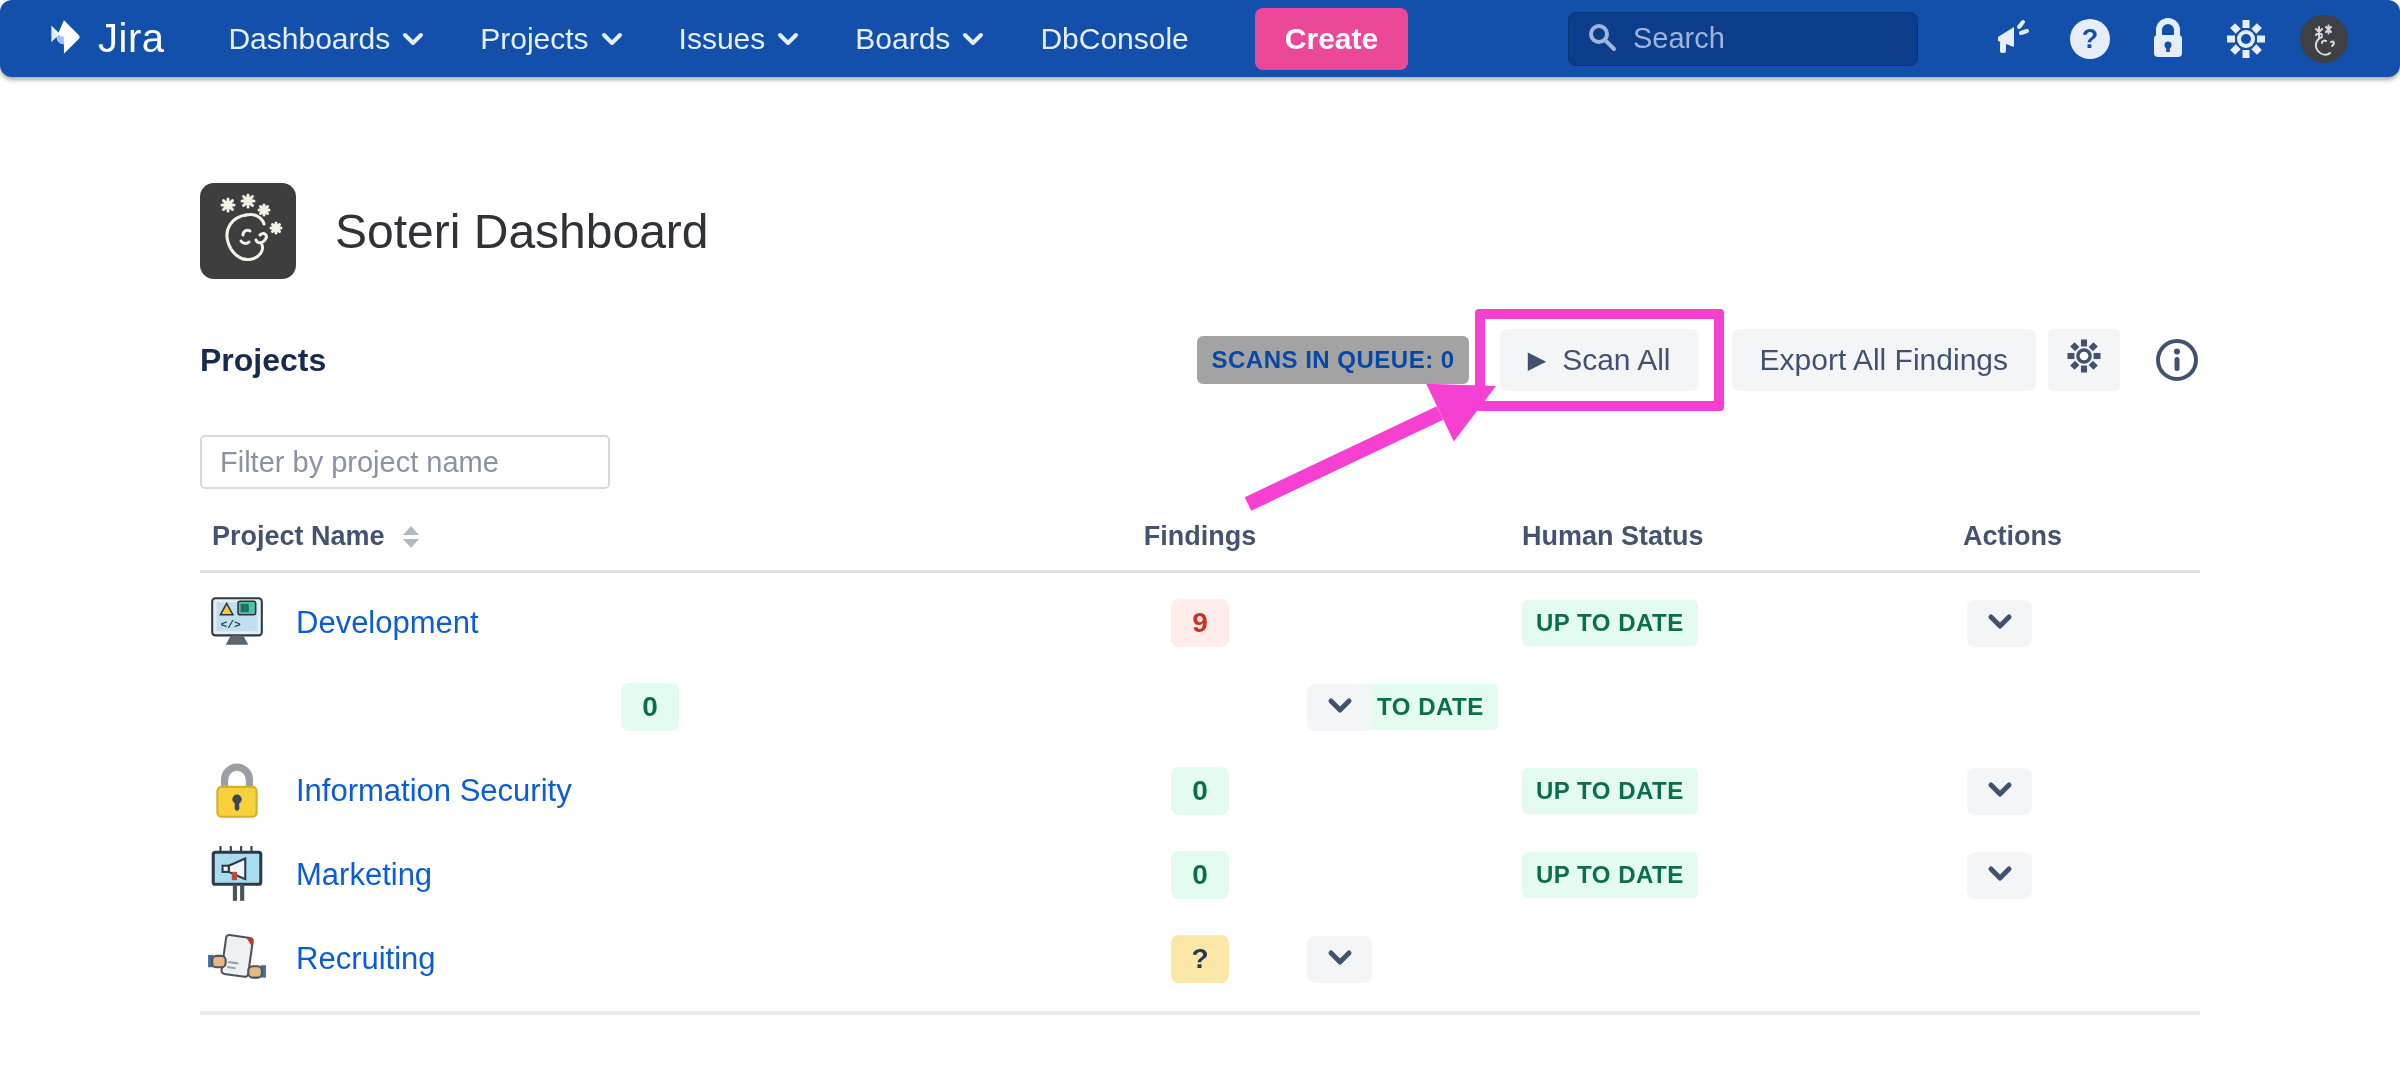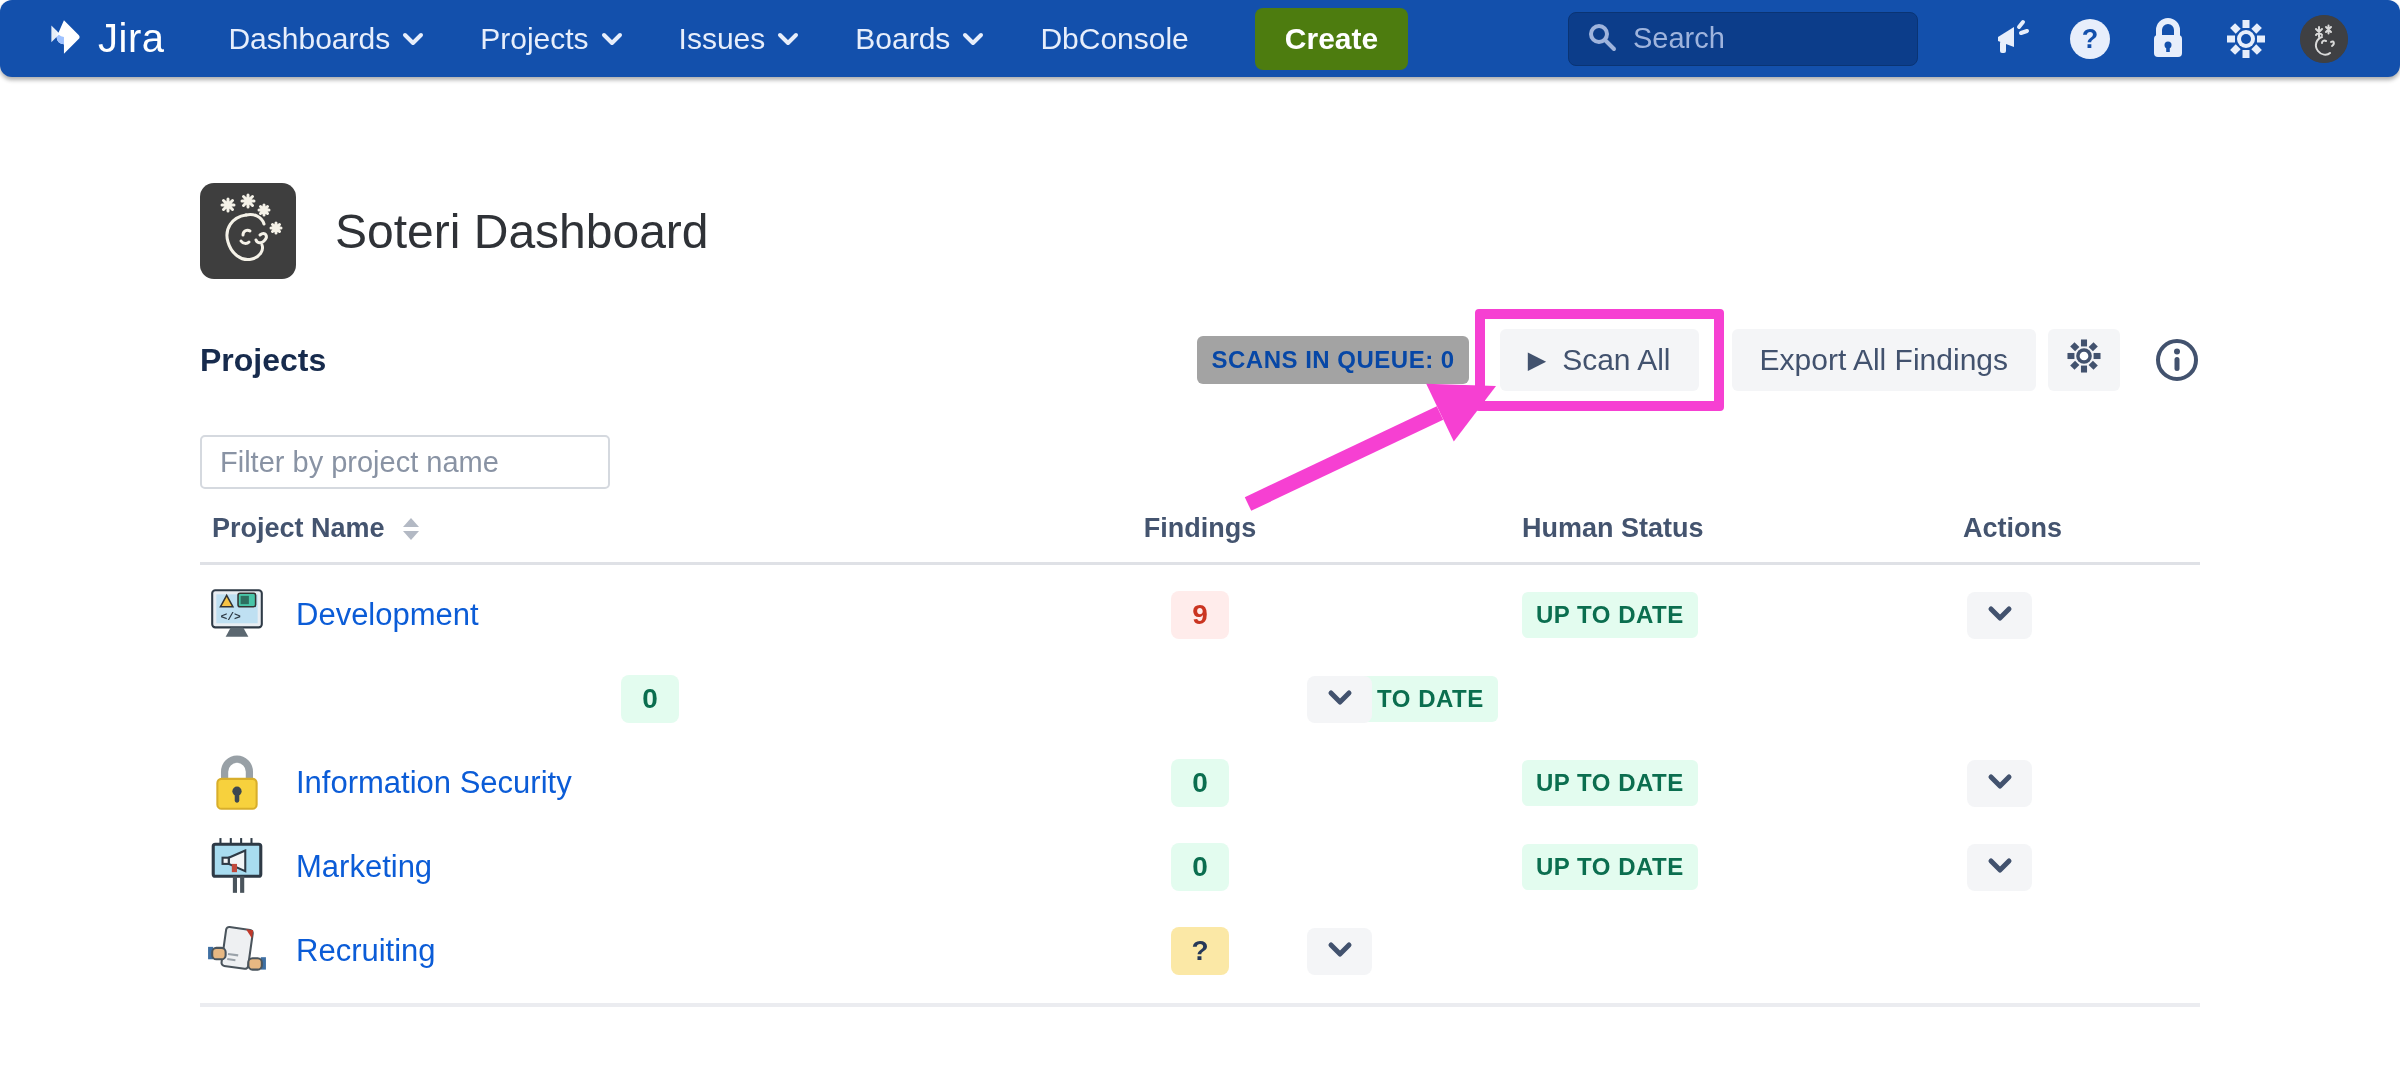--- a/index.html
+++ b/index.html
@@ -8,21 +8,21 @@
   .page { position:relative; width:2400px; height:1082px; }
 
   
   .topnav { display:flex; align-items:center; height:77px; background:#1350AC;
             padding:0 44px 0 44px; box-shadow:0 3px 4px rgba(0,0,0,0.32); position:relative; z-index:5;border-radius:12px; }
   .brand { display:flex; align-items:center; gap:12px; margin-right:64px; cursor:pointer; }
   .brand-text { color:#fff; font-size:40px; font-weight:500; letter-spacing:0.5px; }
   .nav-item { display:flex; align-items:center; gap:12px; color:#E7EEFB; font-size:30px;
               margin-right:56px; cursor:pointer; white-space:nowrap; }
   .caret svg { display:block; }
-  .create-btn { background:#4d7c0f; color:#fff; font-size:30px; font-weight:700;
+  .create-btn { background:#ec4899; color:#fff; font-size:30px; font-weight:700;
                 border:none; border-radius:8px; padding:14px 30px; margin-left:10px; cursor:pointer; }
   .nav-spacer { flex:1; }
   .search-box { display:flex; align-items:center; gap:16px; width:350px; height:54px;
                 background:#0C3D8A; border:1px solid #0A3474; border-radius:8px; padding:0 18px; margin-right:48px; }
   .search-box input { background:transparent; border:none; outline:none; color:#E7EEFB;
                       font-size:29px; width:240px; font-family:"Liberation Sans",sans-serif; }
   .search-box input::placeholder { color:#9FB4DD; }
   .nav-icon { display:flex; align-items:center; justify-content:center; width:64px; height:64px;
               margin-left:14px; cursor:pointer; }
   .avatar { width:48px; height:48px; border-radius:50%; overflow:hidden; background:#3F4043; }
@@ -46,21 +46,21 @@
   .export-btn { margin-left:8px; }
   .gear-btn { margin-left:12px; width:72px; padding:0; justify-content:center; font-size:38px; }
   .info-icon { margin-left:34px; display:flex; align-items:center; cursor:pointer; }
 
   .filter-input { margin-top:20px; width:410px; height:54px; border:2px solid #D5D9DF; border-radius:5px;
                   font-size:29px; color:#172B4D; padding:0 18px; outline:none;
                   font-family:"Liberation Sans",sans-serif; display:block; }
   .filter-input::placeholder { color:#8993A4; }
 
   
-  .ptable { margin-top:24px; width:2000px; }
+  .ptable { margin-top:32px; width:2000px; }
   .t-head { display:grid; grid-template-columns:900px 200px 660px 240px; align-items:center;
             padding-bottom:18px; border-bottom:3px solid #DFE1E6; }
   .t-head .th { font-size:27px; font-weight:700; color:#44546F; }
   .th-name { display:flex; align-items:center; gap:18px; padding-left:12px; cursor:pointer; }
   .th-findings { text-align:center; }
   .th-status { padding-left:222px; }
   .th-actions { padding-left:3px; }
   .sort-icon { display:inline-flex; flex-direction:column; gap:4px; }
   .sort-icon span { width:0; height:0; border-left:8px solid transparent; border-right:8px solid transparent; }
   .sort-up { border-bottom:9px solid #B3B9C4; }

